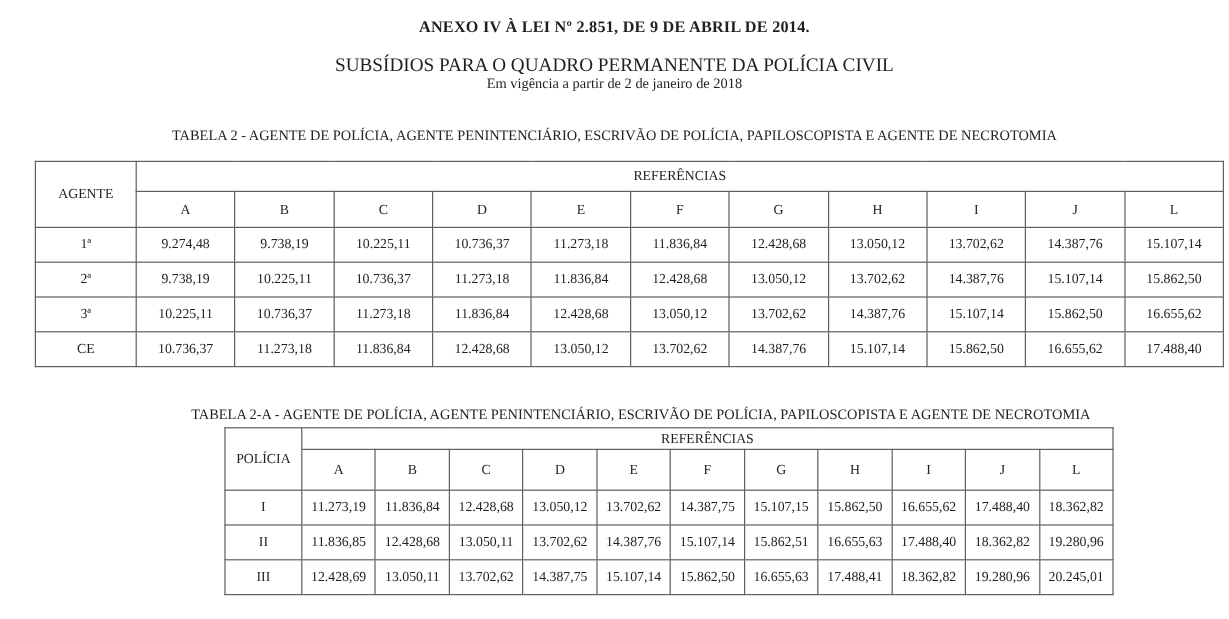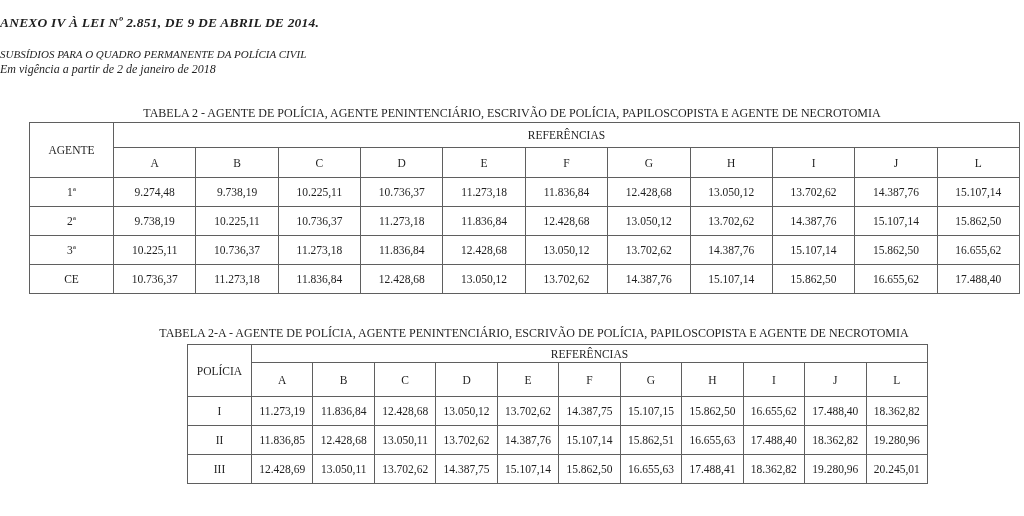--- a/index.html
+++ b/index.html
@@ -7,43 +7,43 @@
     padding: 0;
     background: #ffffff;
   }
   body {
     width: 1024px;
     height: 516px;
     overflow: hidden;
     font-family: "Liberation Serif", "DejaVu Serif", serif;
     color: #1f1f1f;
   }
-  .doc-header { text-align: left; padding-top: 15px; font-style: italic; }
+  .doc-header { text-align: center; padding-top: 15px; }
   .doc-title {
     font-size: 13.5px;
     font-weight: bold;
     line-height: 16px;
     letter-spacing: 0.2px;
   }
   .doc-subtitle {
-    font-size: 11px;
+    font-size: 16px;
     line-height: 15px;
     margin-top: 16px;
   }
   .doc-effective {
     font-size: 12px;
     line-height: 14px;
   }
   .tbl-title {
     font-size: 12px;
     line-height: 14px;
     text-align: center;
     white-space: nowrap;
   }
-  .t2-title  { margin-top: 30px; margin-bottom: 2px; }
+  .t2-title  { margin-top: 30px; margin-bottom: 14px; }
   .t2a-title { margin-top: 32px; margin-bottom: 4px; position: relative; left: 22px; }
 
   table.grid {
     border-collapse: collapse;
     table-layout: fixed;
     border: 1px solid #454545;
   }
   .grid th, .grid td {
     border: 1px solid #5f5f5f;
     font-weight: normal;

